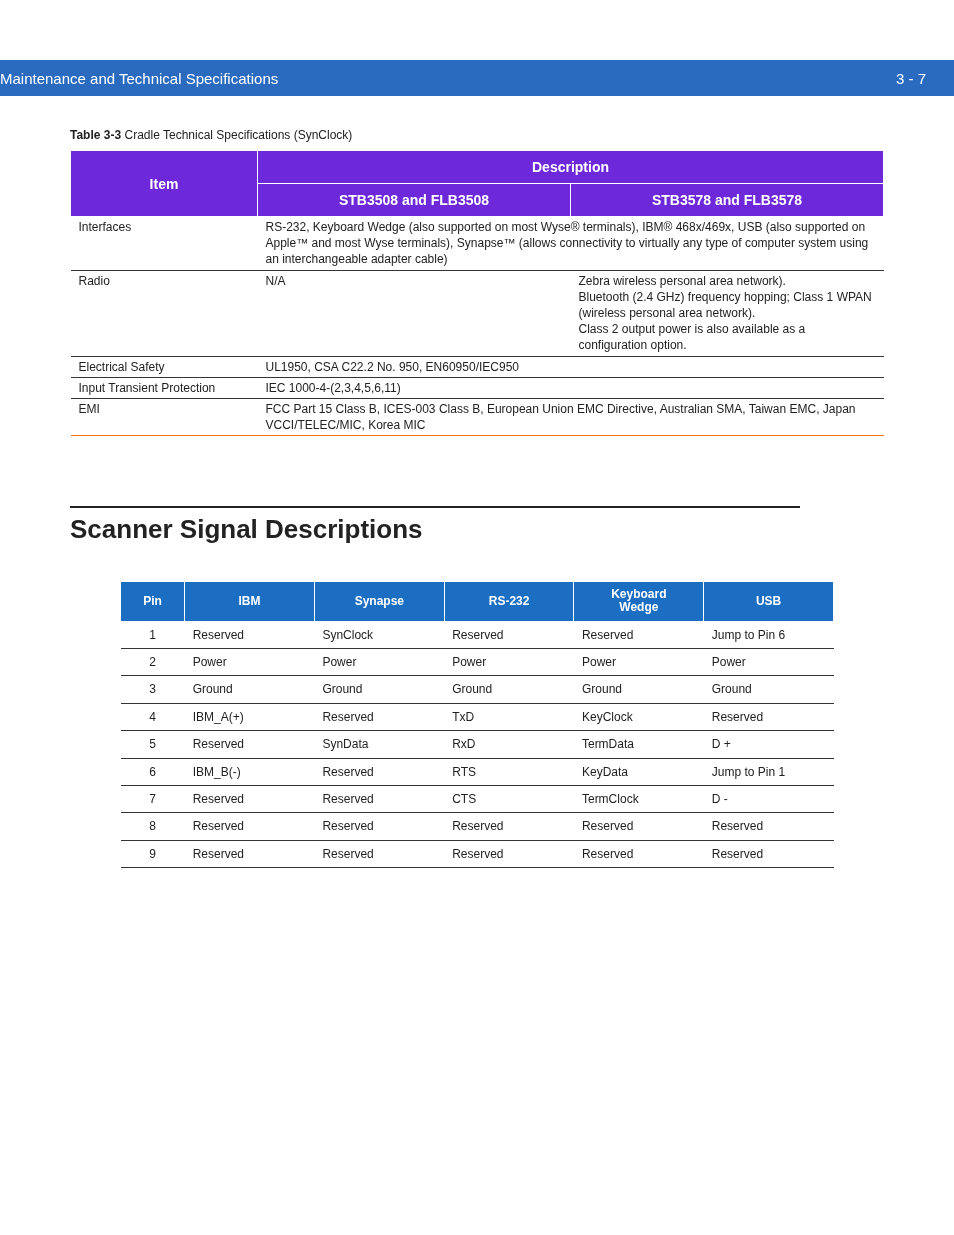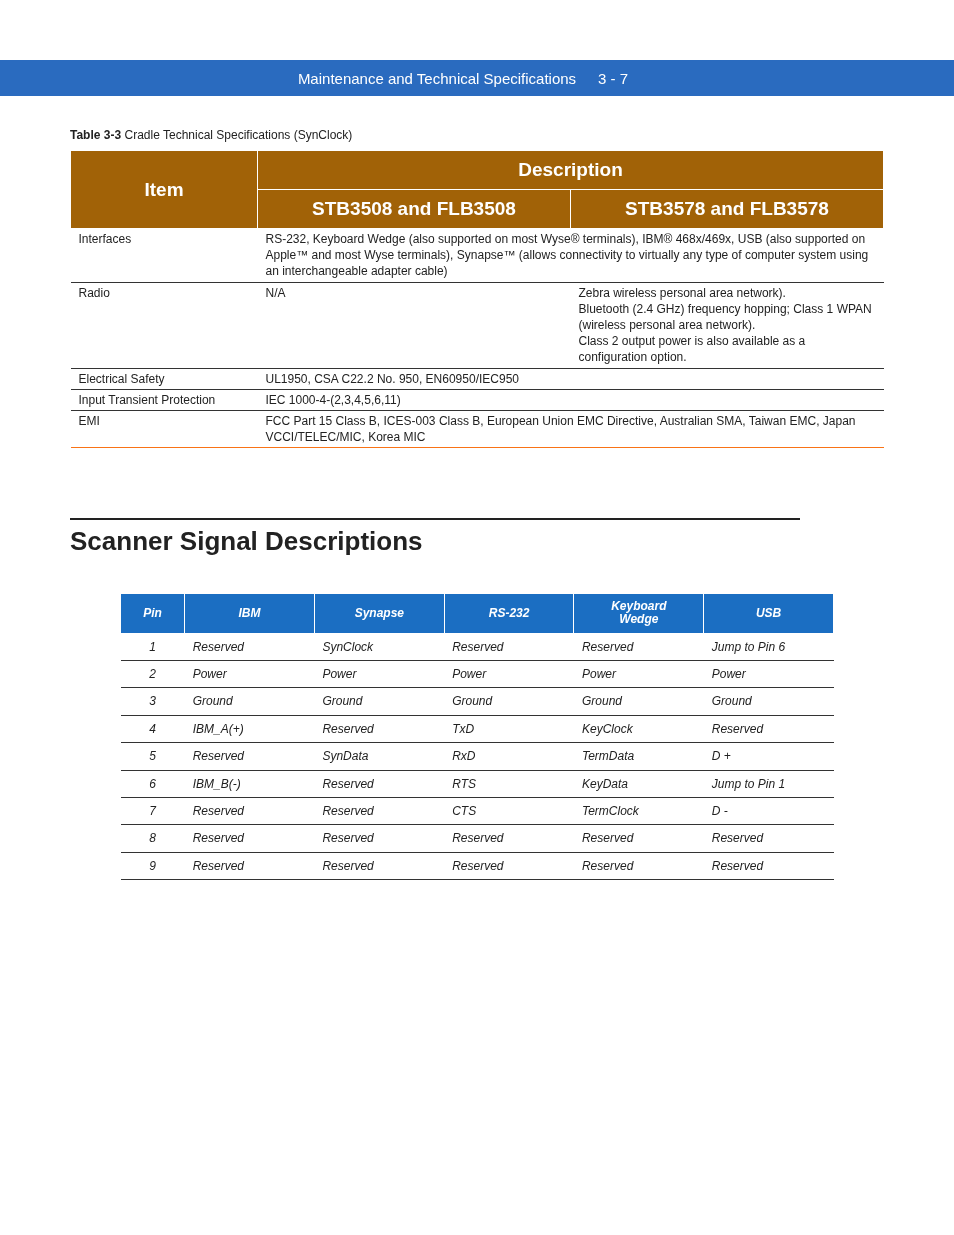--- a/index.html
+++ b/index.html
@@ -12,21 +12,21 @@
   }
   .header-band {
     height: 60px;
     background: #fff;
   }
   .header-bar {
     background: #2a6bbf;
     color: #fff;
     height: 36px;
     display: flex;
-    justify-content: center;
+    justify-content: space-between;
     align-items: center;
     padding-right: 28px;
     font-size: 15px;
   }
   .header-bar .title { margin-right: 22px; }
   .page {
     padding: 28px 70px 60px 70px;
   }
   .table-label {
     font-size: 12px;
@@ -34,23 +34,23 @@
     margin: 4px 0 8px 0;
   }
   .table-suffix { font-weight: normal; }
   
   table.t33 {
     width: 100%;
     border-collapse: collapse;
     table-layout: fixed;
   }
   .t33 th {
-    background: #a16207;
+    background: #6d28d9;
     color: #fff;
-    font-size: 19px;
+    font-size: 14px;
     font-weight: bold;
     text-align: center;
     border: 1px solid #fff;
     padding: 8px 6px;
   }
   .t33 th.item-h { width: 23%; }
   .t33 td {
     font-size: 12px;
     padding: 2px 8px;
     vertical-align: top;
@@ -73,21 +73,20 @@
     font-size: 26px;
     margin: 2px 0 36px 0;
     letter-spacing: 0;
   }
   
   .t34-wrap { padding: 0 50px; }
   table.t34 {
     width: 100%;
     border-collapse: collapse;
     table-layout: fixed;
-    font-style: italic;
   }
   .t34 th {
     background: #1b6ec2;
     color: #fff;
     font-size: 12px;
     font-weight: bold;
     text-align: center;
     border: 1px solid #fff;
     padding: 6px 4px;
     line-height: 1.1;

